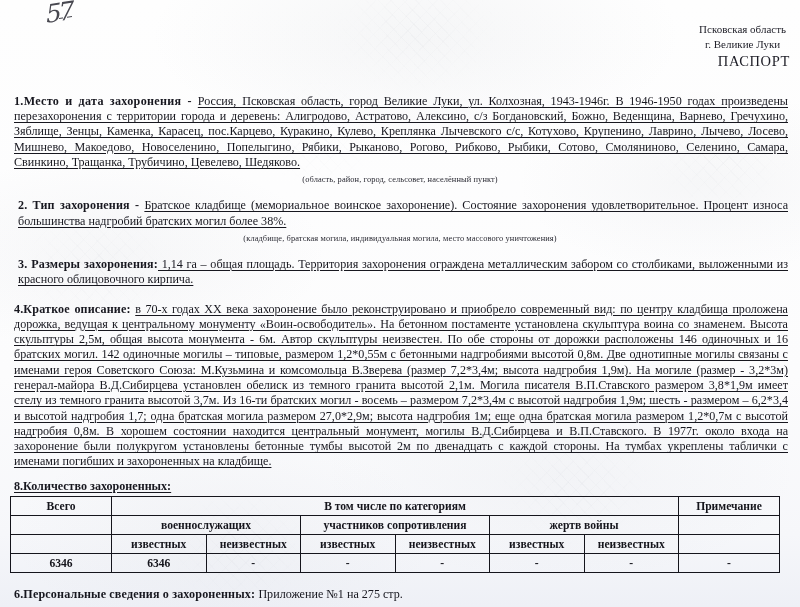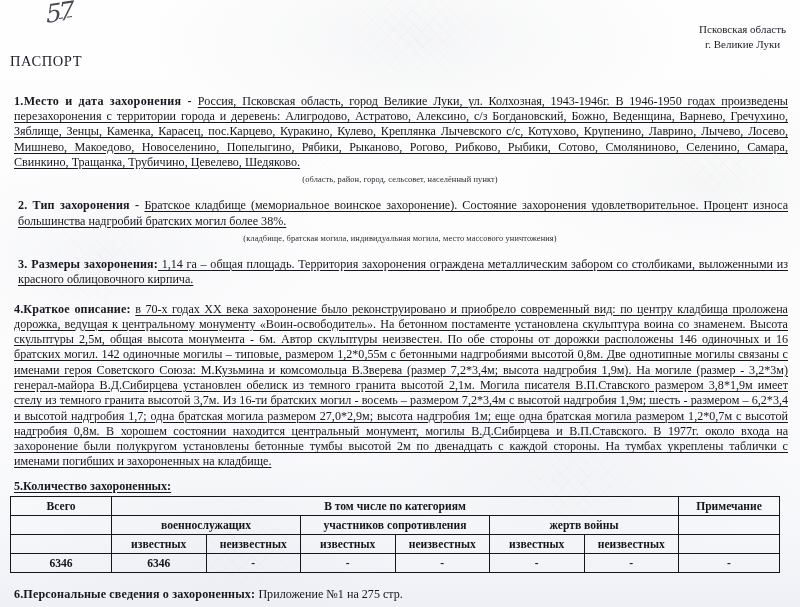--- a/index.html
+++ b/index.html
@@ -79,21 +79,21 @@
     position: absolute;
     right: 14px;
     top: 22px;
     text-align: center;
     font-size: 11px;
     line-height: 1.33;
     color: #23232c;
   }
 
   .doc-title {
-    text-align: left;
+    text-align: right;
     padding-top: 52px;
     font-size: 14.5px;
     line-height: 1.3;
     letter-spacing: 0.6px;
     color: #1d1d26;
   }
   .doc-subtitle {
     text-align: center;
     font-size: 12.6px;
     line-height: 1.3;
@@ -209,21 +209,21 @@
 
     <p class="sec s3"><span class="lbl">3.  Размеры захоронения:</span><span class="val"> 1,14 га – общая площадь. Территория захоронения ограждена металлическим забором со столбиками, выложенными из красного облицовочного кирпича.</span></p>
 
     <div class="gap-m"></div>
 
     <p class="sec s4"><span class="lbl">4.Краткое описание</span><span class="lbl">: </span><span class="val">в 70-х годах XX века захоронение было реконструировано и приобрело современный вид: по центру кладбища проложена дорожка, ведущая к центральному монументу «Воин-освободитель». На бетонном постаменте установлена скульптура воина со знаменем. Высота скульптуры 2,5м, общая высота монумента - 6м. Автор скульптуры неизвестен. По обе стороны от дорожки расположены 146 одиночных и 16 братских могил. 142 одиночные могилы – типовые, размером 1,2*0,55м с бетонными надгробиями высотой 0,8м. Две однотипные могилы связаны с именами героя Советского Союза: М.Кузьмина и комсомольца В.Зверева (размер 7,2*3,4м; высота надгробия 1,9м). На могиле (размер - 3,2*3м) генерал-майора В.Д.Сибирцева установлен обелиск из темного гранита высотой 2,1м. Могила писателя В.П.Ставского размером  3,8*1,9м имеет стелу из темного гранита высотой 3,7м. Из 16-ти братских могил - восемь – размером 7,2*3,4м с высотой надгробия 1,9м; шесть - размером – 6,2*3,4 и высотой надгробия 1,7; одна братская могила размером 27,0*2,9м; высота надгробия 1м; еще одна братская могила размером 1,2*0,7м с высотой надгробия 0,8м. В хорошем состоянии находится центральный монумент, могилы В.Д.Сибирцева и В.П.Ставского. В 1977г. около входа на захоронение были полукругом установлены бетонные тумбы высотой 2м по двенадцать с каждой стороны. На тумбах укреплены таблички с именами погибших и захороненных на кладбище.</span></p>
 
     <div class="gap-xs"></div>
 
     <div>
-      <span class="sec s5">5.Количество захороненных:</span>
+      <span class="sec s5">8.Количество захороненных:</span>
     </div>
 
     <table class="counts">
       <tbody>
           <tr>
         <td rowspan="1" style="width:96px">Всего</td>
         <td colspan="6">В том числе по категориям</td>
         <td rowspan="1" style="width:96px">Примечание</td>
       </tr>
       <tr>

